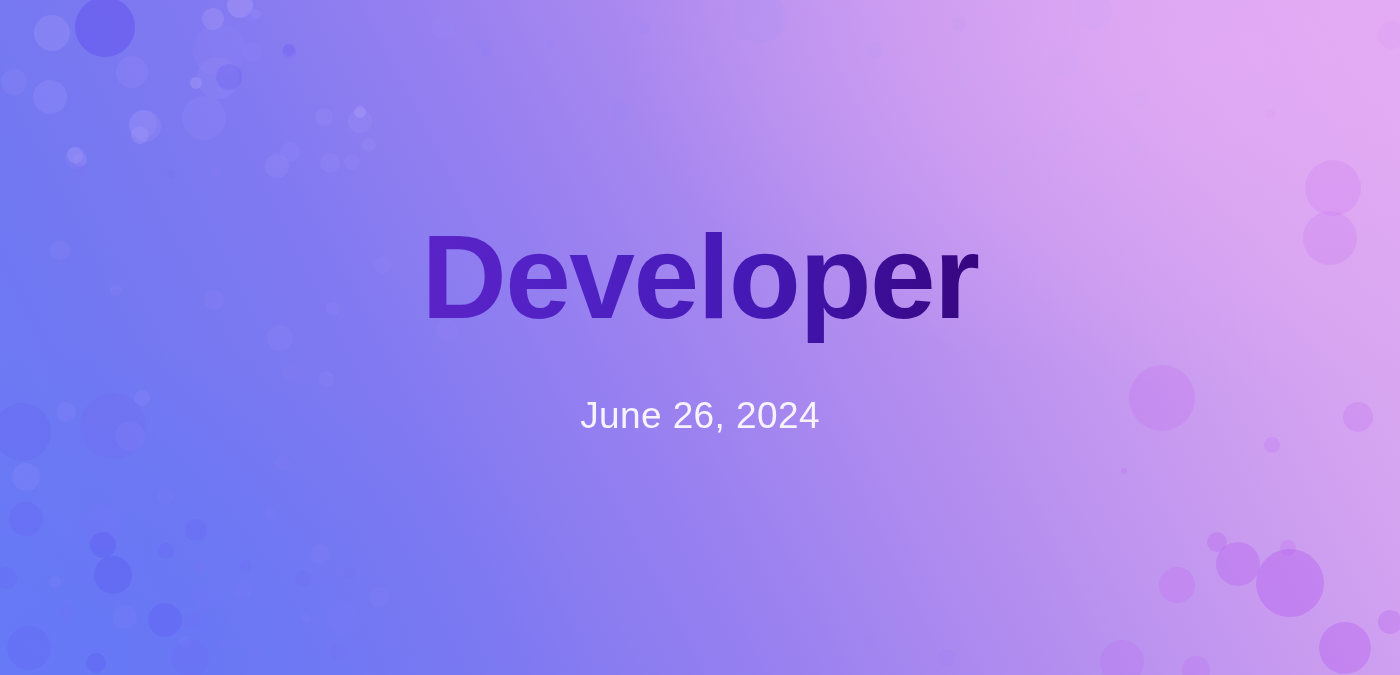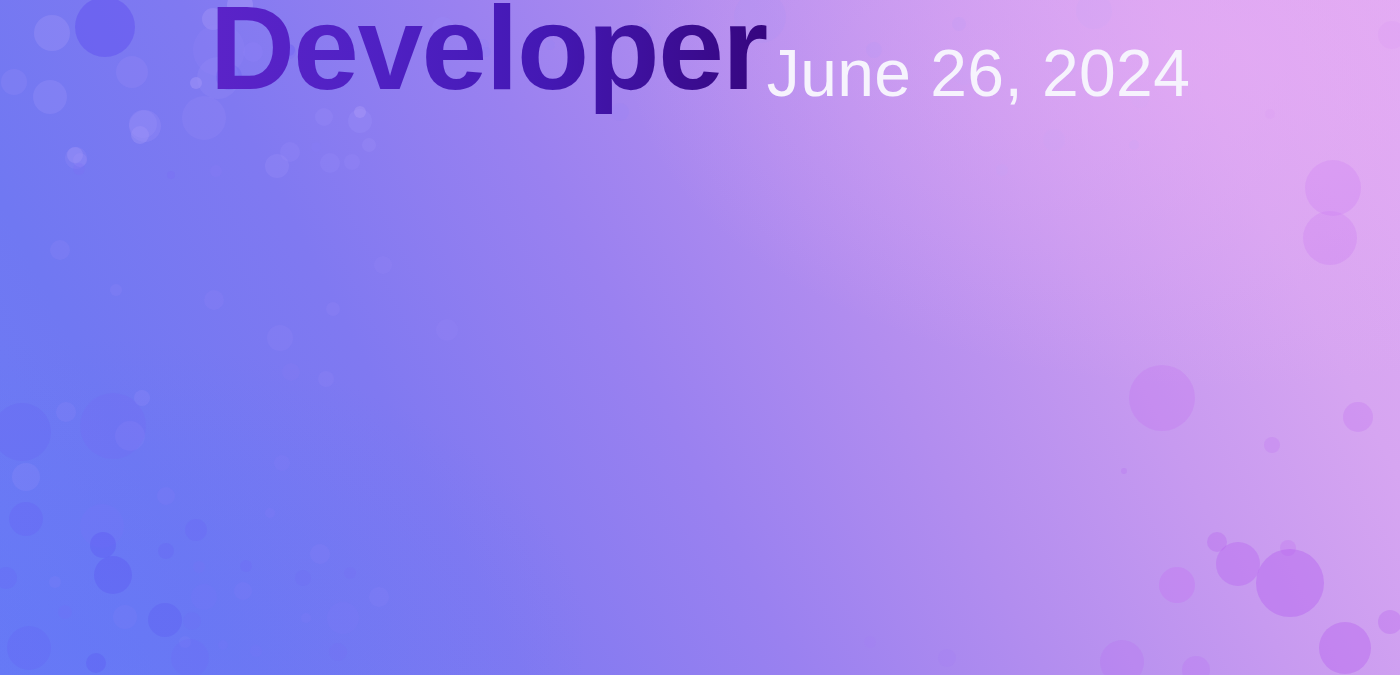--- a/index.html
+++ b/index.html
@@ -44,20 +44,21 @@
     inset: 0;
     width: 100%;
     height: 100%;
   }
 
   #content {
     position: absolute;
     inset: 0;
     z-index: 5;
     display: flex;
+    flex-direction: column;
     justify-content: center;
   }
 
   .headline {
     margin: 0;
     font-size: 118px;
     line-height: 132px;
     font-weight: 700;
     letter-spacing: -1.5px;
     text-align: center;
@@ -75,21 +76,21 @@
   .headline-block {
     display: flex;
     flex-direction: column;
     align-items: center;
     margin-top: -18px;
   }
 
   .subtitle {
     margin: 0;
     margin-top: 42px;
-    font-size: 66px;
+    font-size: 37px;
     line-height: 62px;
     font-weight: 400;
     letter-spacing: 0.4px;
     color: #f6f3fd;
     text-align: center;
     white-space: nowrap;
   }
 </style>
 </head>
 <body>

